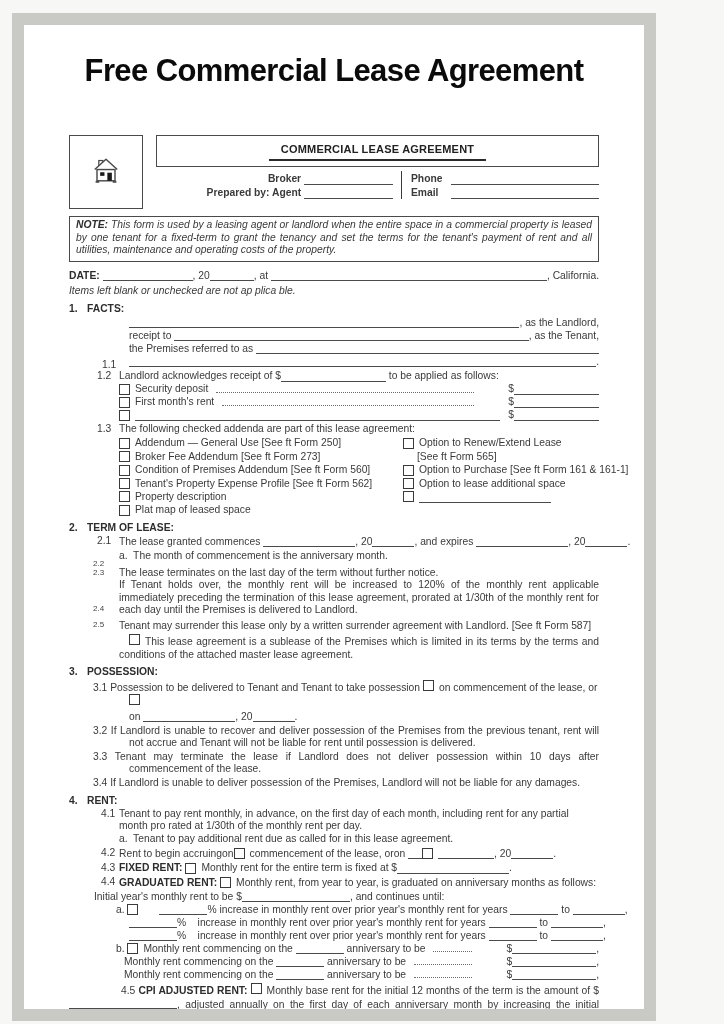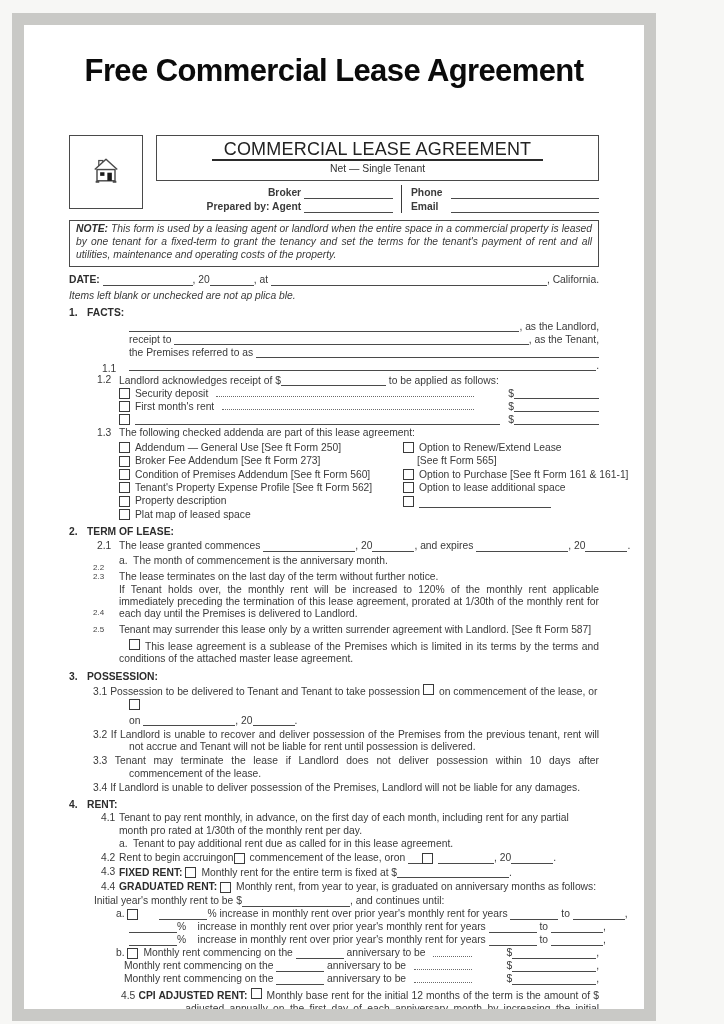--- a/index.html
+++ b/index.html
@@ -11,21 +11,21 @@
     font-size:10.3px;line-height:12.4px;}
   
   .doc-title{margin-top:28px;text-align:center;font-size:31px;line-height:36px;
     font-weight:bold;letter-spacing:-0.6px;color:#0b0b0b;}
   
   .fheader{display:flex;margin-top:46px;}
   .logo-box{width:72px;height:72px;border:1.5px solid #4a4a4a;flex:none;
     display:flex;align-items:center;justify-content:center;}
   .fh-right{flex:1;margin-left:13px;display:flex;flex-direction:column;}
   .title-box{border:1.5px solid #4a4a4a;text-align:center;padding:6px 0 5px;}
-  .fh-title{display:inline-block;font-weight:normal;font-size:18px;line-height:15px;
+  .fh-title{display:inline-block;font-weight:bold;font-size:11px;line-height:15px;
     color:#222;border-bottom:2px solid #2b2b2b;padding:0 12px 2px;letter-spacing:0.2px;}
   .fh-sub{font-size:10.4px;margin-top:2px;color:#333;}
   .prep{display:flex;margin-top:4px;}
   .prep-left{flex:1;display:flex;flex-direction:column;padding-left:40px;}
   .prep-right{width:188px;border-left:1.5px solid #3a3a3a;padding-left:9px;margin-left:8px;
     display:flex;flex-direction:column;}
   .prow{display:flex;align-items:flex-end;height:14px;}
   .plabel{font-weight:bold;white-space:pre;width:108px;text-align:right;flex:none;}
   .plabel2{font-weight:bold;white-space:pre;width:40px;flex:none;}
   
@@ -94,21 +94,20 @@
             <rect x="13.5" y="22.5" width="4.8" height="4" fill="#1a1a1a"></rect>
             <rect x="21.5" y="23" width="5" height="9" fill="#1a1a1a"></rect>
             <rect x="8.5" y="32" width="4" height="2.2" fill="#4a4a4a"></rect>
             <rect x="27.5" y="32" width="4" height="2.2" fill="#4a4a4a"></rect>
           </svg>
         </span>
       </div>
       <div class="fh-right">
         <div class="title-box">
           <span class="fh-title">COMMERCIAL LEASE AGREEMENT</span>
-          <div class="fh-sub">Net — Single Tenant</div>
         </div>
         <div class="prep">
           <div class="prep-left">
             <div class="prow">
               <span class="plabel">Broker </span>
               <span class="blank fill"></span>
             </div>
             <div class="prow">
               <span class="plabel">Prepared by: Agent </span>
               <span class="blank fill"></span>

